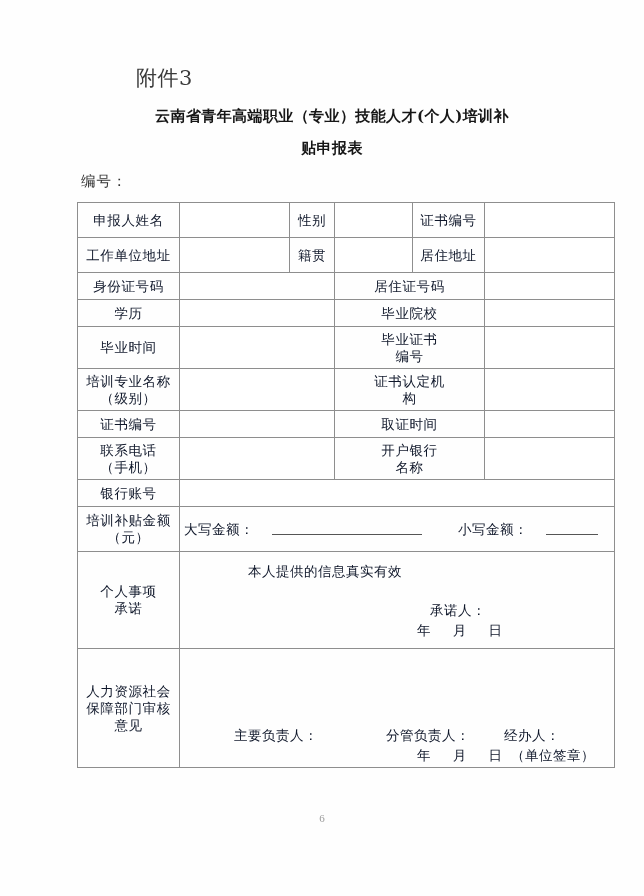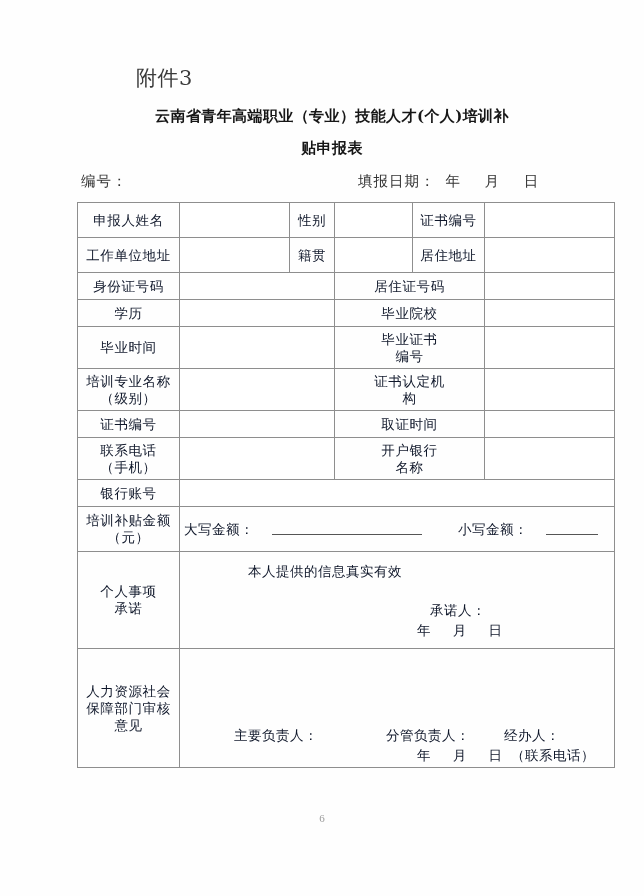--- a/index.html
+++ b/index.html
@@ -204,23 +204,20 @@
 
   <div class="attachment-label">附件3</div>
 
   <div class="doc-title">
     <span class="line1">云南省青年高端职业（专业）技能人才(个人)培训补</span>
     <span class="line2">贴申报表</span>
   </div>
 
   <div class="meta-row">
     <span class="meta-number">编号：</span>
-    <span class="meta-date">
-      <span>填报日期：</span><span class="ymd">年  月  日</span>
-    </span>
   </div>
 
   <table class="form">
     <colgroup>
       <col style="width:102px">
       <col style="width:110px">
       <col style="width:45px">
       <col style="width:78px">
       <col style="width:72px">
       <col style="width:130px">
@@ -324,21 +321,21 @@
         <td class="label">人力资源社会
 保障部门审核
 意见</td>
         <td class="review-cell" colspan="5">
           <div class="review-signers">
             <span class="rs1">主要负责人：</span>
             <span class="rs2">分管负责人：</span>
             <span class="rs3">经办人：</span>
           </div>
           <div class="review-date">
-            <span class="ymd2">年  月  日</span><span>（联系电话）</span>
+            <span class="ymd2">年  月  日</span><span>（单位签章）</span>
           </div>
         </td>
       </tr>
 
     </tbody>
   </table>
 
   <div class="page-number">6</div>
 
 </div>

